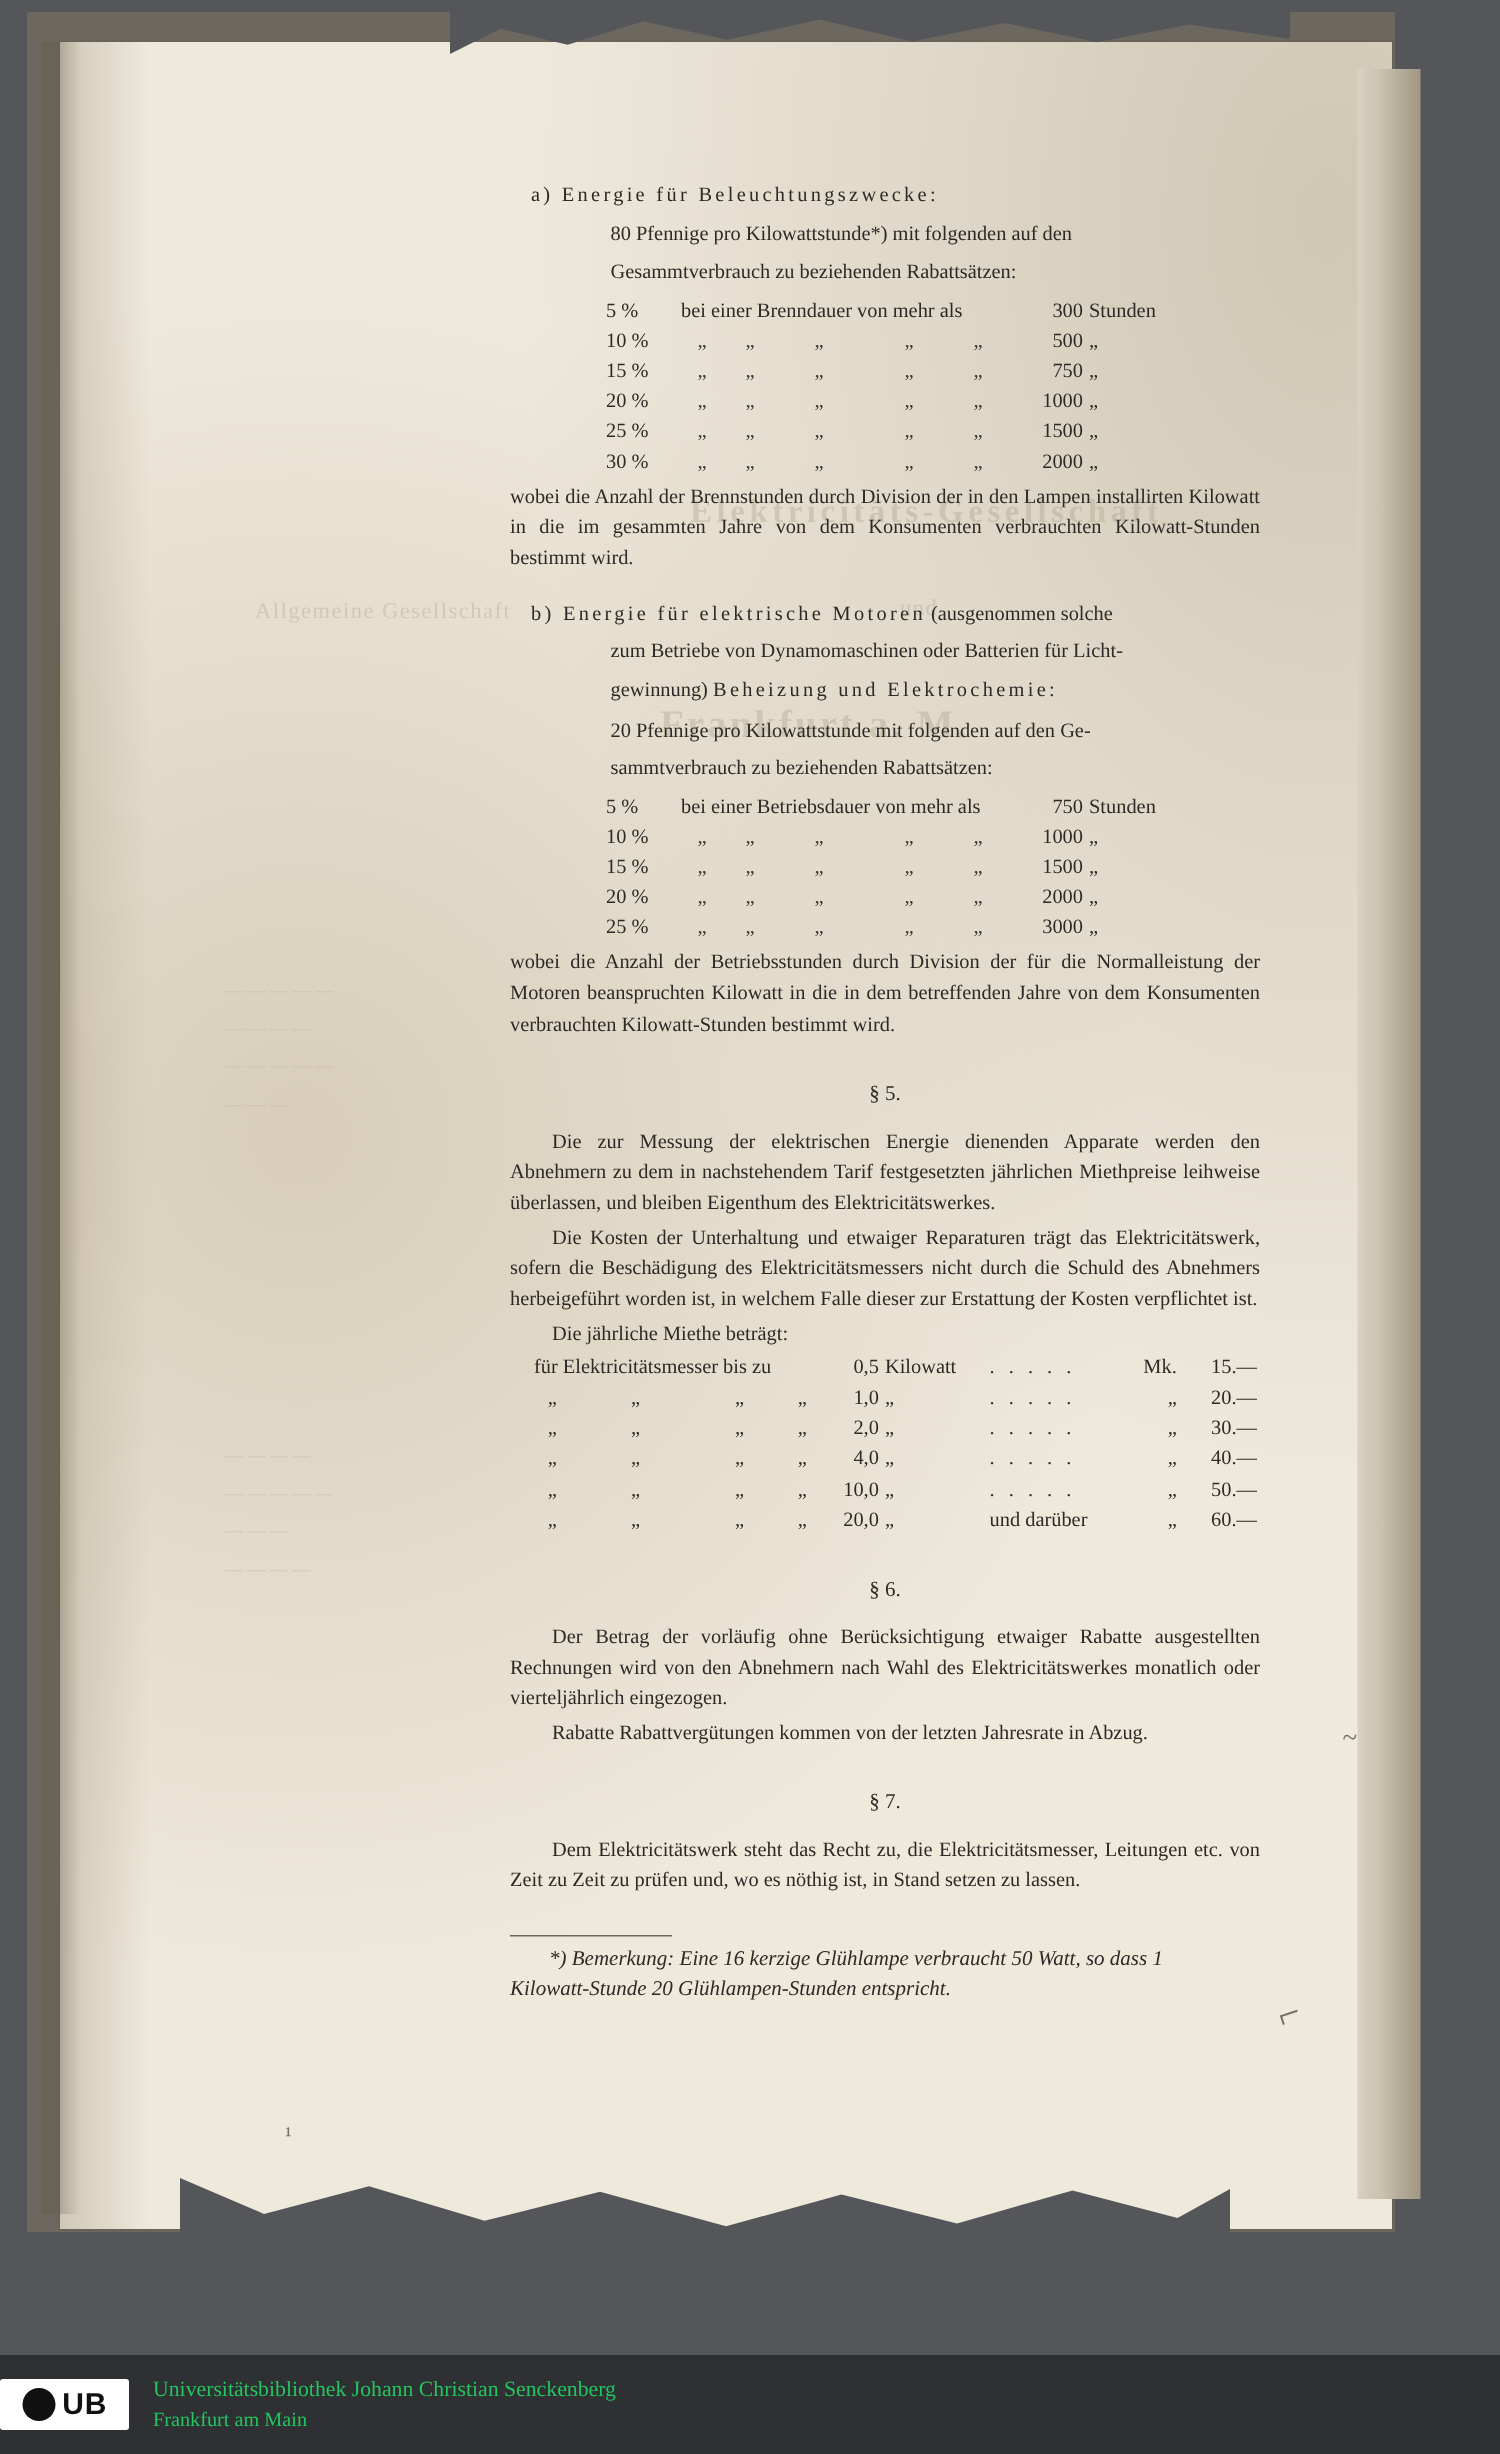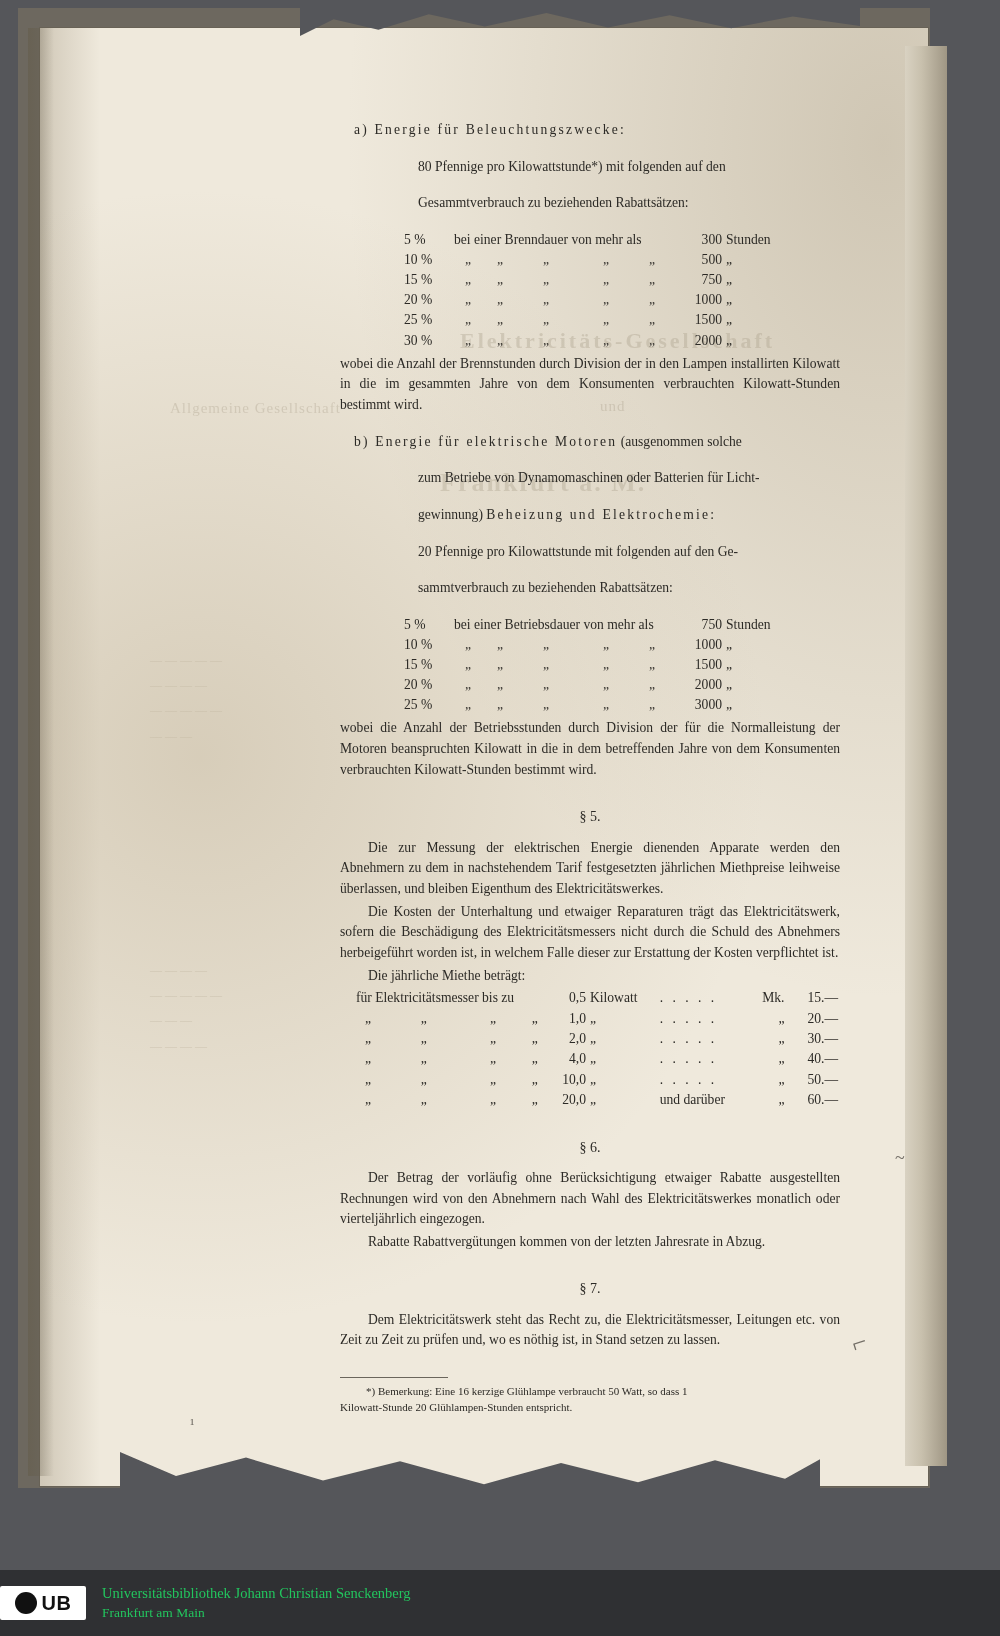--- a/index.html
+++ b/index.html
@@ -84,21 +84,21 @@
     color: #2c2a26;
     font-size: 13.6px;
     line-height: 1.52;
     text-align: justify;
   }
   .sp { letter-spacing: 2.2px; }
   .indent-a { padding-left: 38px; text-indent: -24px; }
   .block-in { padding-left: 62px; }
   .para { margin: 0 0 2px 0; text-indent: 28px; }
   .para.noind { text-indent: 0; }
-  .tight { margin: 16px; }
+  .tight { margin: 5px; }
   .sec {
     text-align: center;
     margin: 26px 0 10px 0;
     font-size: 14px;
   }
   .gap { height: 14px; }
 
   
   table.rates {
     border-collapse: collapse;
@@ -132,23 +132,24 @@
   td.r-mk { text-align: right; width: 40px; }
   td.r-val { text-align: right; width: 58px; }
 
   .rule {
     width: 108px;
     border: 0;
     border-top: 1px solid #6a655c;
     margin: 26px 0 6px 0;
   }
   .footnote {
-    font-size: 11px;
+    font-size: 14px;
     line-height: 1.45;
     text-align: justify;
+    font-style: italic;
   }
   .footnote .fn-ind { text-indent: 26px; display: block; }
 
   
   .ghost {
     position: absolute;
     color: rgba(120,106,84,.22);
     font-family: "Liberation Serif", serif;
     pointer-events: none;
     user-select: none;

